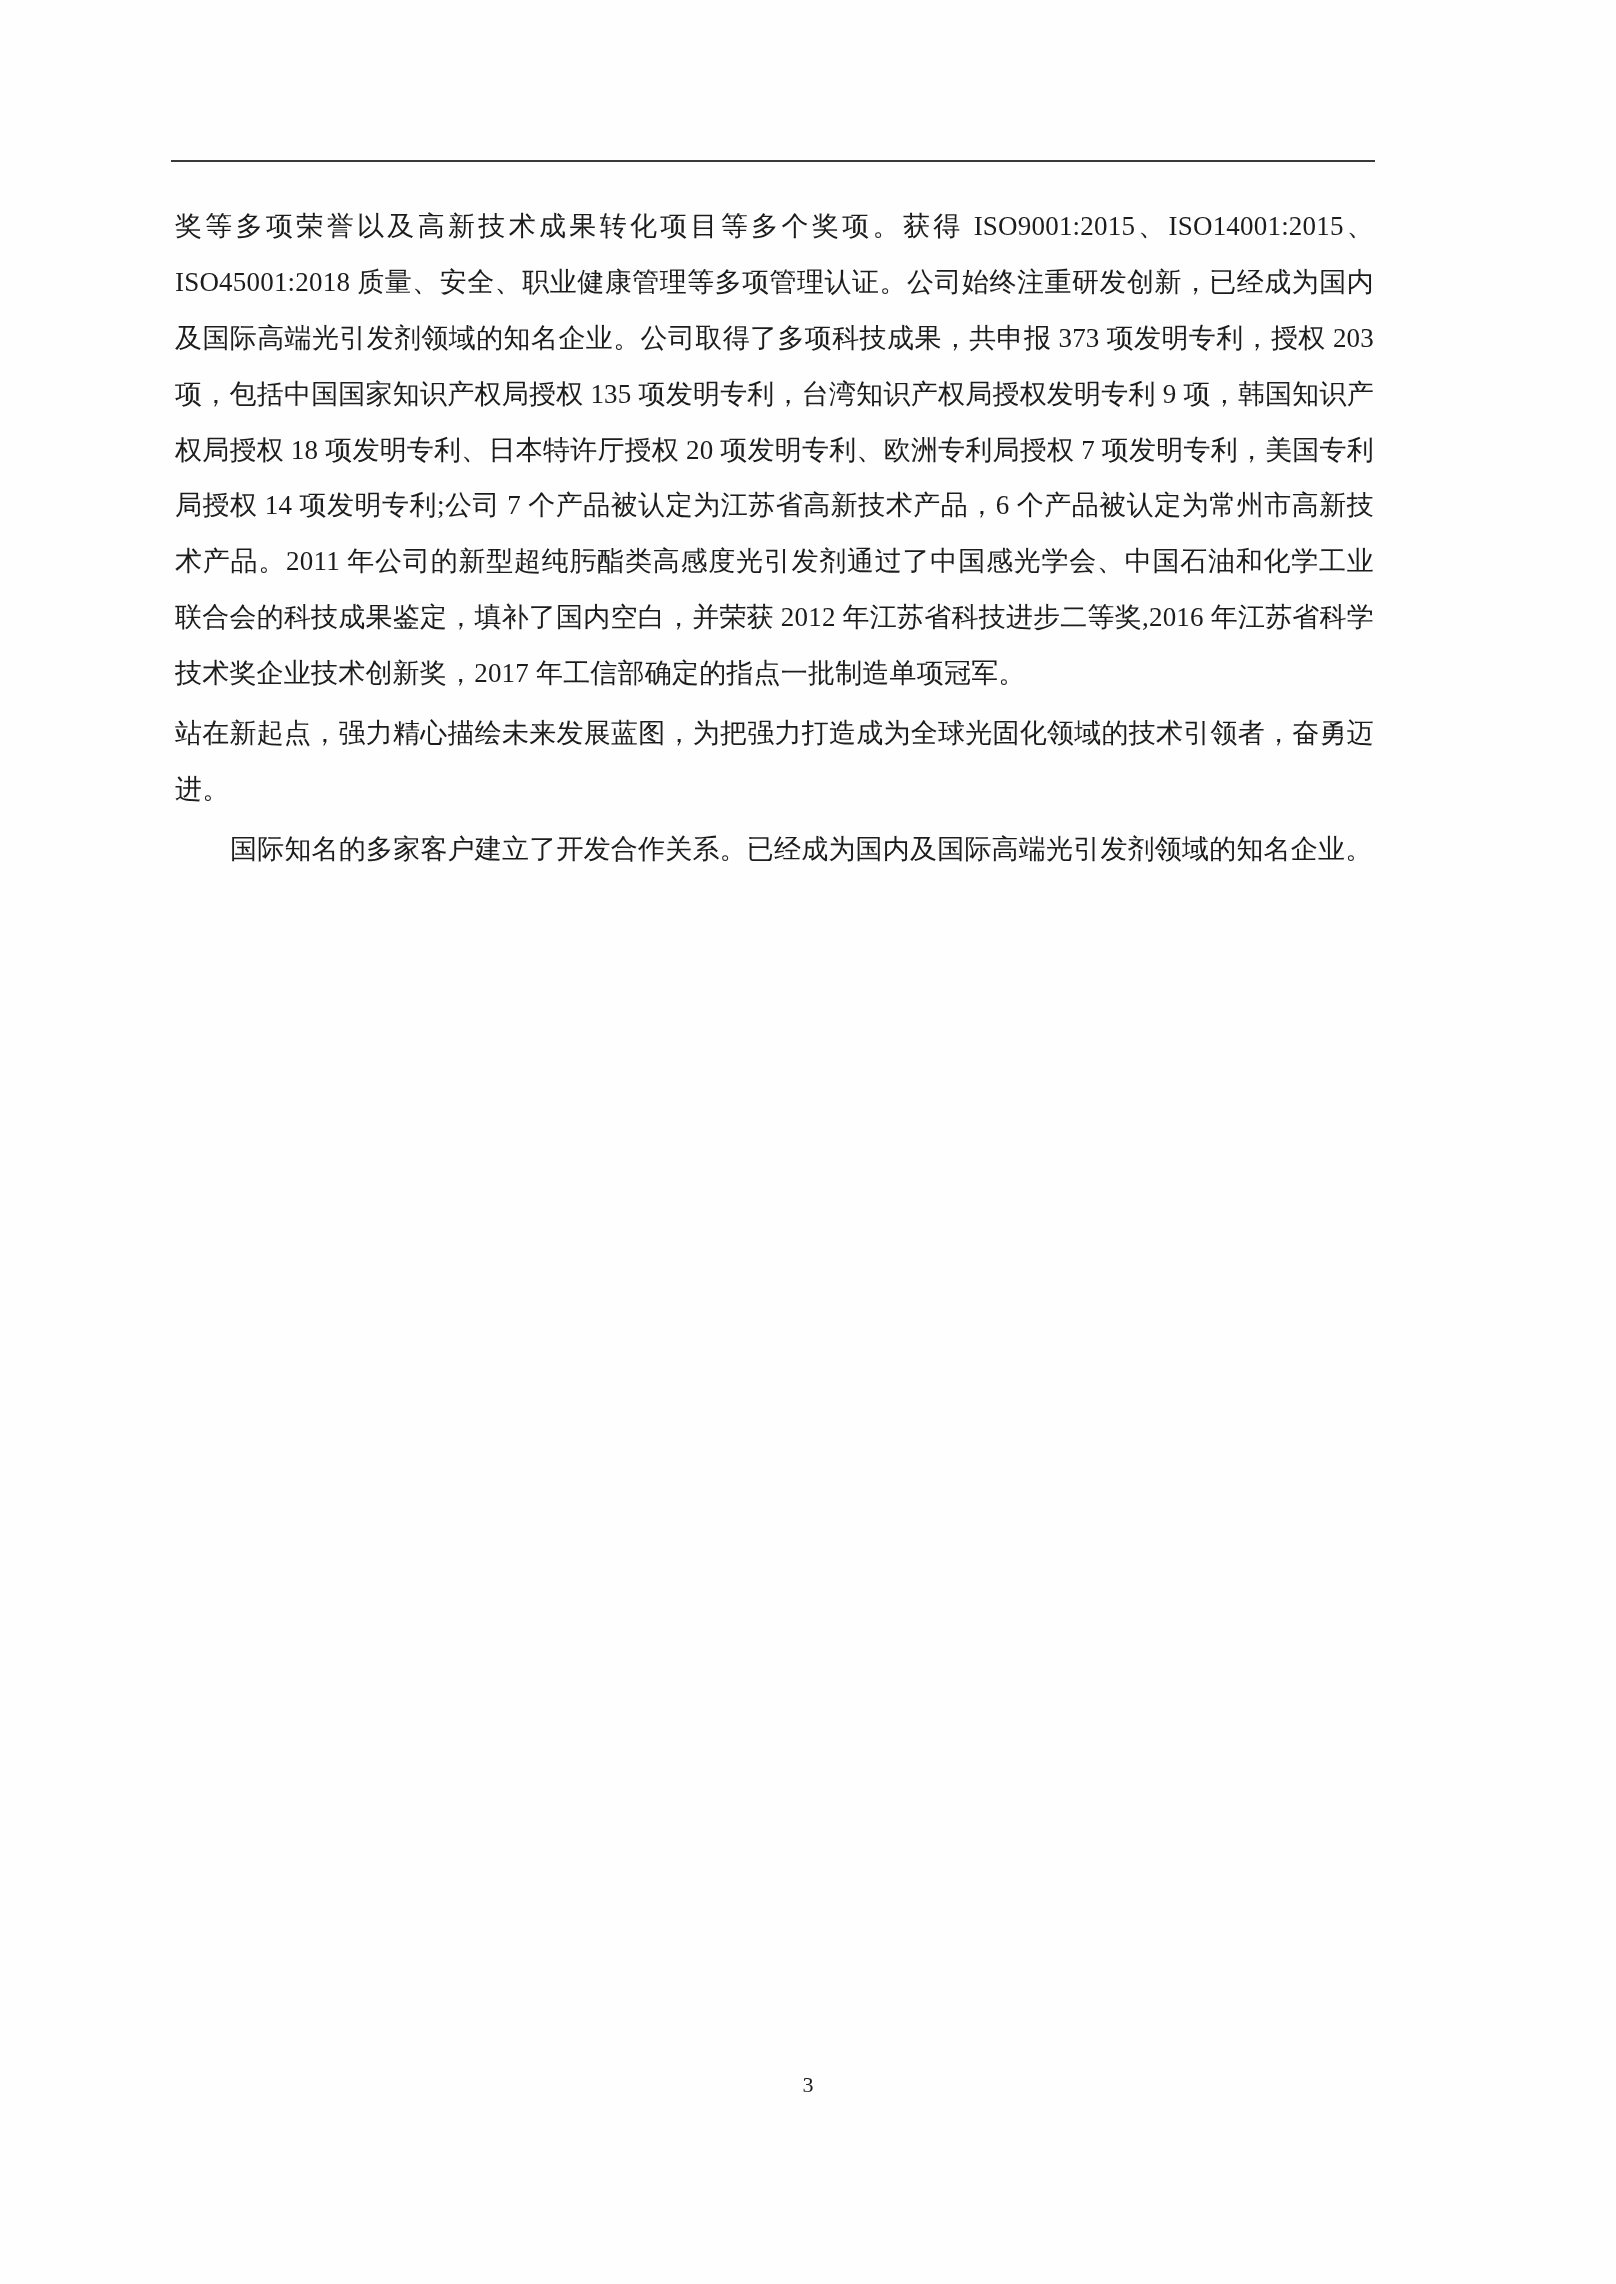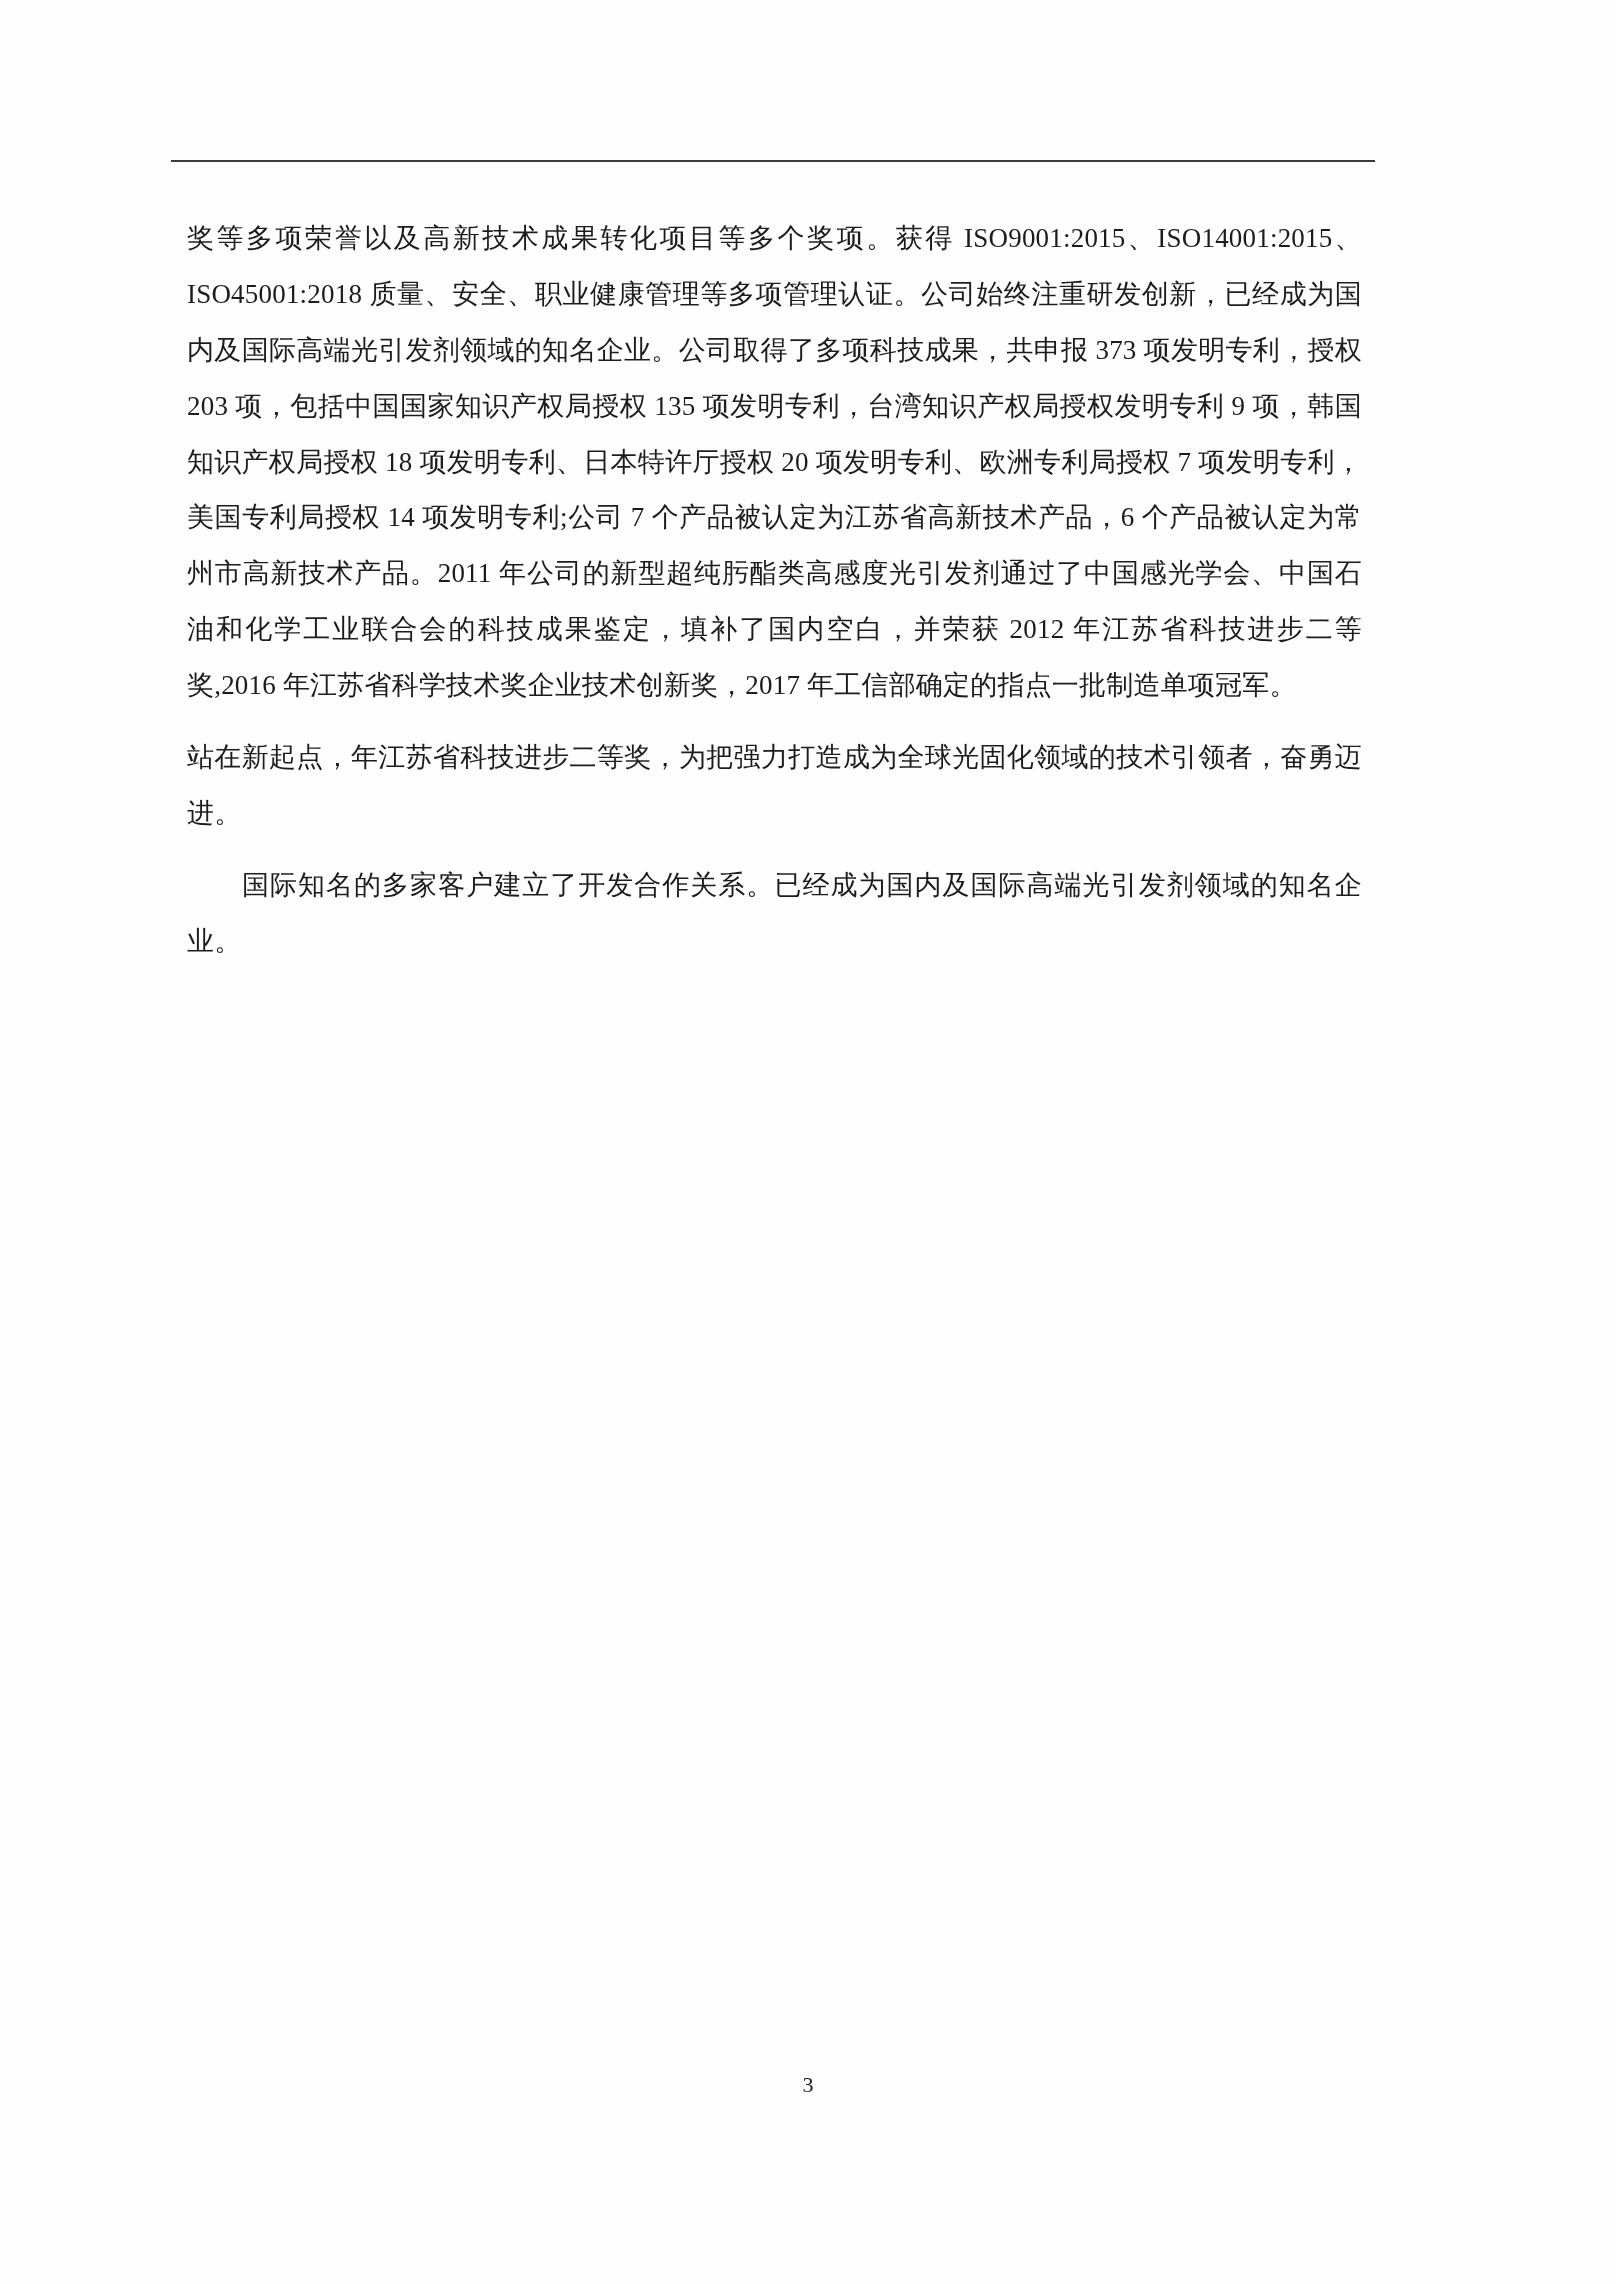--- a/index.html
+++ b/index.html
@@ -32,21 +32,21 @@
     left: 171px;
     top: 195px;
     width: 1207px;
   }
   .para {
     font-size: 27px;
     line-height: 2.07;
     letter-spacing: 0.2px;
     text-align: justify;
     text-justify: inter-ideograph;
-    margin: 16px;
+    margin: 4px;
     color: #1c1c1c;
   }
   .para + .para {
     margin-top: 0;
   }
   .indent2 {
     text-indent: 55px;
   }
   .page-number {
     position: absolute;
@@ -61,20 +61,20 @@
 </style>
 </head>
 <body>
 
 <div class="page">
 
   <div class="header-rule"></div>
 
   <div class="body-block">
     <p class="para">奖等多项荣誉以及高新技术成果转化项目等多个奖项。获得 ISO9001:2015、ISO14001:2015、ISO45001:2018 质量、安全、职业健康管理等多项管理认证。公司始终注重研发创新，已经成为国内及国际高端光引发剂领域的知名企业。公司取得了多项科技成果，共申报 373 项发明专利，授权 203 项，包括中国国家知识产权局授权 135 项发明专利，台湾知识产权局授权发明专利 9 项，韩国知识产权局授权 18 项发明专利、日本特许厅授权 20 项发明专利、欧洲专利局授权 7 项发明专利，美国专利局授权 14 项发明专利;公司 7 个产品被认定为江苏省高新技术产品，6 个产品被认定为常州市高新技术产品。2011 年公司的新型超纯肟酯类高感度光引发剂通过了中国感光学会、中国石油和化学工业联合会的科技成果鉴定，填补了国内空白，并荣获 2012 年江苏省科技进步二等奖,2016 年江苏省科学技术奖企业技术创新奖，2017 年工信部确定的指点一批制造单项冠军。</p>
-    <p class="para">站在新起点，年江苏省科技进步二等奖，为把强力打造成为全球光固化领域的技术引领者，奋勇迈进。</p>
+    <p class="para">站在新起点，强力精心描绘未来发展蓝图，为把强力打造成为全球光固化领域的技术引领者，奋勇迈进。</p>
     <p class="para indent2">国际知名的多家客户建立了开发合作关系。已经成为国内及国际高端光引发剂领域的知名企业。</p>
   </div>
 
   <div class="page-number">3</div>
 
 </div>
 
 
 </body></html>

